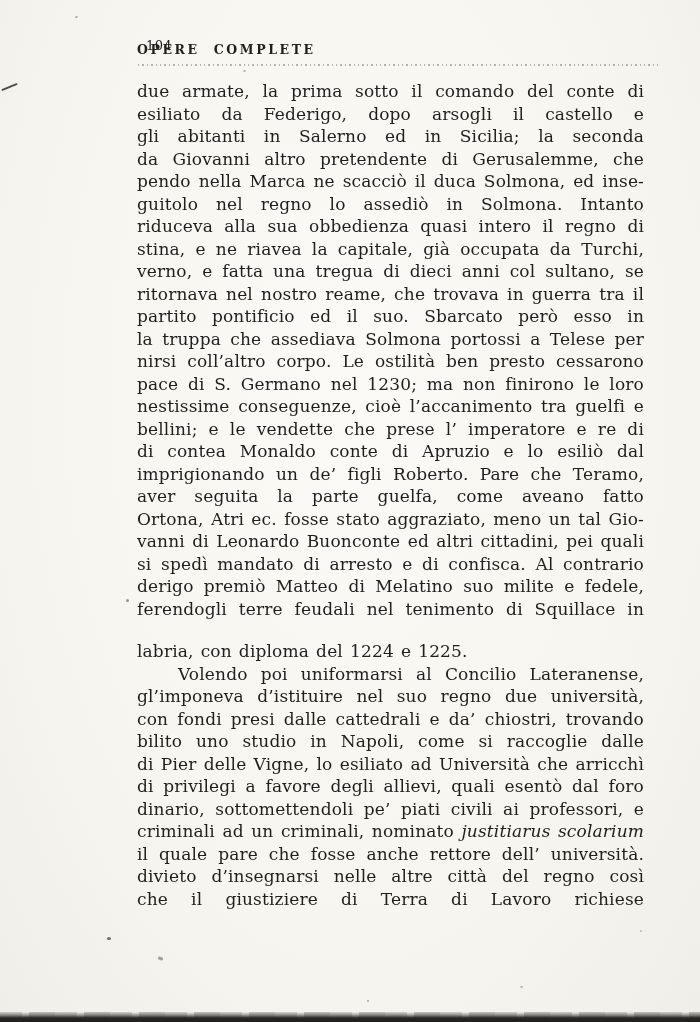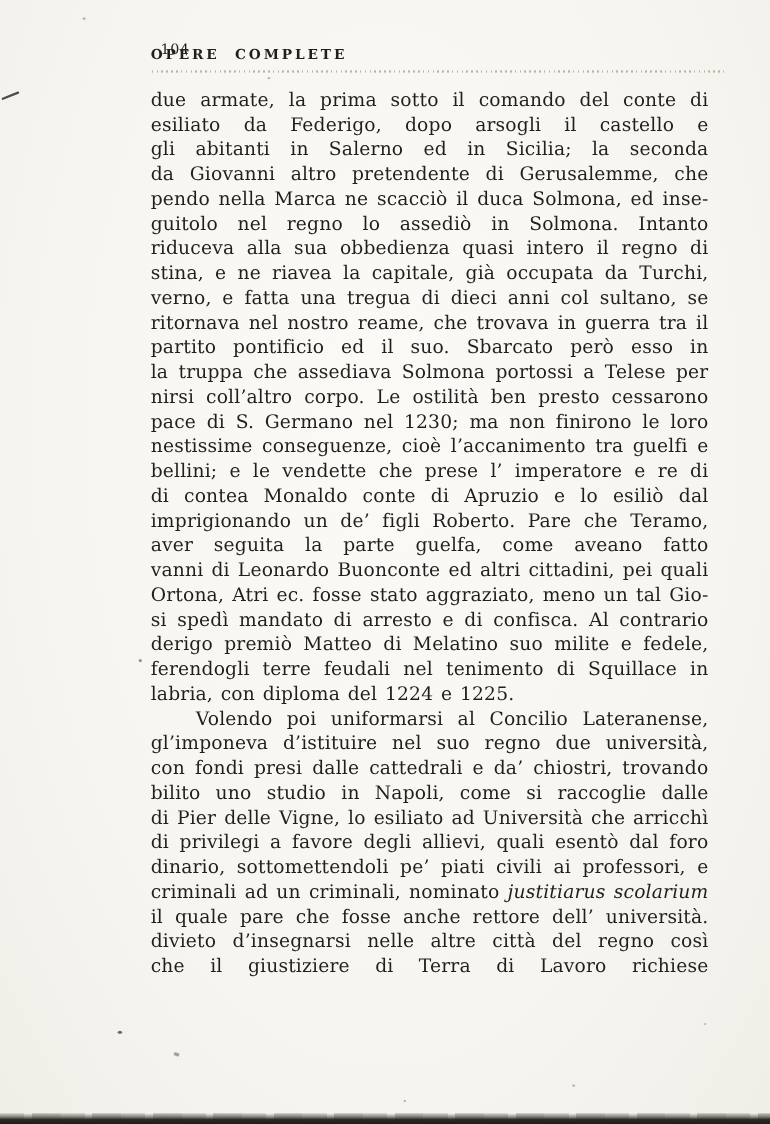--- a/index.html
+++ b/index.html
@@ -34,21 +34,21 @@
   
   .body-text{
     position:absolute;left:137px;top:80px;width:507px;
     font-size:17px;letter-spacing:.15px;word-spacing:1.5px;
   }
   .line{
     height:22.5px;line-height:22.5px;overflow:hidden;
     text-align:justify;text-align-last:justify;
     white-space:normal;
   }
-  .line.no-just{text-align:right;text-align-last:left;}
+  .line.no-just{text-align:right;text-align-last:left;margin-top:20px;}
   .line.indent{text-indent:41px;}
   .it{font-style:italic;}
   
   .pen-mark{
     position:absolute;left:1px;top:86px;width:17px;height:2px;
     background:#4d4b46;border-radius:2px;transform:rotate(-22deg);
   }
   .speck{position:absolute;background:#6e6b64;border-radius:50%;}
   .s1{left:75px;top:16px;width:3px;height:2px;opacity:.5;}
   .s2{left:243px;top:70px;width:3px;height:2px;opacity:.45;}
@@ -87,22 +87,22 @@
     <div class="line"><span>ritornava nel nostro reame, che trovava in guerra tra il</span></div>
     <div class="line"><span>partito pontificio ed il suo. Sbarcato però esso in Puglia,</span></div>
     <div class="line"><span>la truppa che assediava Solmona portossi a Telese per riu-</span></div>
     <div class="line"><span>nirsi coll’altro corpo. Le ostilità ben presto cessarono colla</span></div>
     <div class="line"><span>pace di S. Germano nel 1230; ma non finirono le loro fu-</span></div>
     <div class="line"><span>nestissime conseguenze, cioè l’accanimento tra guelfi e ghi-</span></div>
     <div class="line"><span>bellini; e le vendette che prese l’ imperatore e re di tutti</span></div>
     <div class="line"><span>di contea Monaldo conte di Apruzio e lo esiliò dal regno,</span></div>
     <div class="line"><span>imprigionando un de’ figli Roberto. Pare che Teramo, dopo</span></div>
     <div class="line"><span>aver seguita la parte guelfa, come aveano fatto Lanciano,</span></div>
+    <div class="line"><span>Ortona, Atri ec. fosse stato aggraziato, meno un tal Gio-</span></div>
     <div class="line"><span>vanni di Leonardo Buonconte ed altri cittadini, pei quali</span></div>
-    <div class="line"><span>Ortona, Atri ec. fosse stato aggraziato, meno un tal Gio-</span></div>
     <div class="line"><span>si spedì mandato di arresto e di confisca. Al contrario Fe-</span></div>
     <div class="line"><span>derigo premiò Matteo di Melatino suo milite e fedele, con-</span></div>
     <div class="line"><span>ferendogli terre feudali nel tenimento di Squillace in Ca-</span></div>
     <div class="line no-just"><span>labria, con diploma del 1224 e 1225.</span></div>
     <div class="line indent"><span>Volendo poi uniformarsi al Concilio Lateranense, che</span></div>
     <div class="line"><span>gl’imponeva d’istituire nel suo regno due università, egli</span></div>
     <div class="line"><span>con fondi presi dalle cattedrali e da’ chiostri, trovando sta-</span></div>
     <div class="line"><span>bilito uno studio in Napoli, come si raccoglie dalle lettere</span></div>
     <div class="line"><span>di Pier delle Vigne, lo esiliato ad Università che arricchì</span></div>
     <div class="line"><span>di privilegi a favore degli allievi, quali esentò dal foro or-</span></div>

